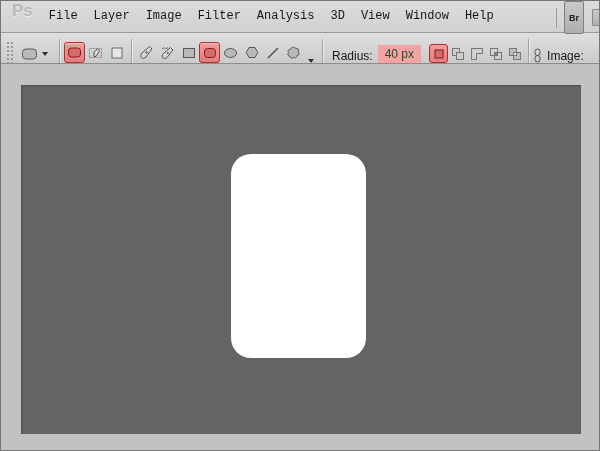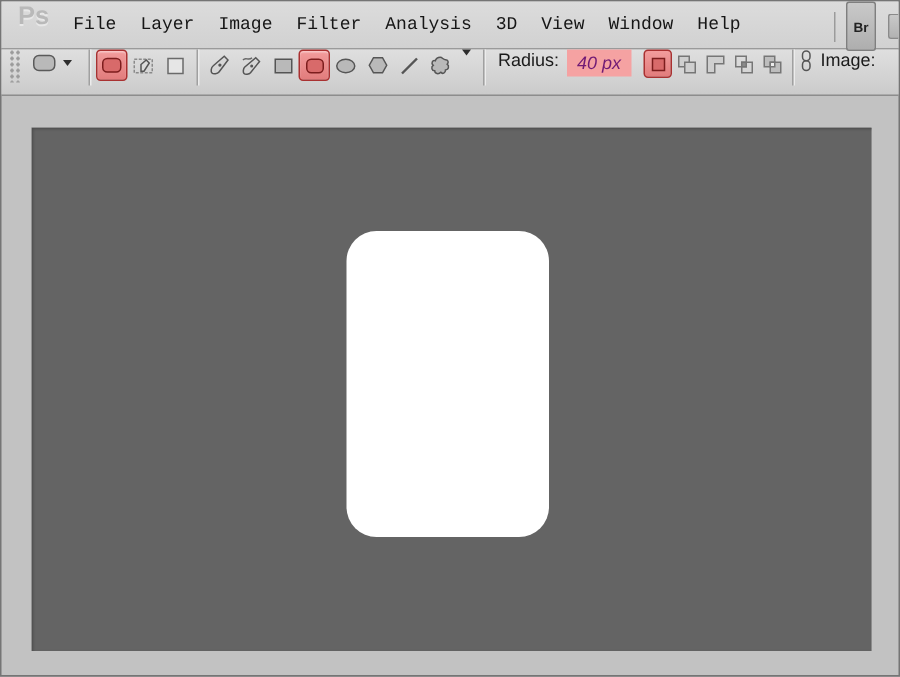--- a/index.html
+++ b/index.html
@@ -16,35 +16,35 @@
   .mb-right { margin-left:auto; display:flex; align-items:center; }
   .mb-divider { width:1px; height:20px; background:#9b9b9b; margin:0 7px; }
   .br-btn { width:20px; height:33px; background:linear-gradient(#c9c9c9,#aeaeae);
             border:1px solid #7f7f7f; border-radius:2px; font-size:9px; font-weight:bold;
             color:#222; display:flex; align-items:center; justify-content:center; }
   .edge-frag { width:7px; height:17px; border:1px solid #8a8a8a; border-right:none;
                border-radius:2px 0 0 2px; margin-left:8px; background:linear-gradient(#c9c9c9,#b2b2b2); }
 
   
   .optionsbar { height:31px; background:linear-gradient(#dfdfdf,#cbcbcb);
-                border-bottom:1px solid #8d8d8d; display:flex; align-items:flex-start; padding:0 3px; }
+                border-bottom:1px solid #8d8d8d; display:flex; align-items:flex-end; padding:0 3px; }
   .grip { width:8px; height:22px; margin:0 4px 0 2px;
           background-image:radial-gradient(circle,#9a9a9a 1px,transparent 1.3px);
           background-size:4px 4px; }
   .ob-divider { width:1px; height:24px; background:#a0a0a0; box-shadow:1px 0 0 #ececec; margin:0 4px; }
   .tool-btn { width:21px; height:21px; display:flex; align-items:center; justify-content:center;
               border:1px solid transparent; border-radius:3px; flex:none; }
   .tool-btn.selected { background:linear-gradient(#f29c9c,#e27c7c); border-color:#a93131;
                        box-shadow:inset 0 1px 1px rgba(255,255,255,.45); }
   .preset-btn { display:flex; align-items:center; padding:2px 3px; border-radius:3px; }
   .arrow-down { width:0; height:0; border-left:3.5px solid transparent;
                 border-right:3.5px solid transparent; border-top:4px solid #2e2e2e; margin:0 4px; }
   .ob-label { font-size:12px; color:#1a1a1a; margin:0 5px; white-space:nowrap; }
-  .radius-field { background:#f5a2a2; color:#701a75; font-size:12px; line-height:18px;
-                  padding:0 7px; margin:0 4px 12px 0; white-space:nowrap;font-style:italic; }
+  .radius-field { background:#f5a2a2; color:#14532d; font-size:12px; line-height:18px;
+                  padding:0 7px; margin:0 4px 0 0; white-space:nowrap; }
   .op-group { display:flex; align-items:center; margin-left:4px; }
   .op-btn { width:19px; height:19px; display:flex; align-items:center; justify-content:center;
             border:1px solid transparent; border-radius:3px; flex:none; }
   .op-btn.selected { background:linear-gradient(#f29c9c,#e27c7c); border-color:#a93131; }
   svg { display:block; }
 
   
   .workspace { position:absolute; top:64px; left:1px; right:1px; bottom:1px; background:#c2c2c2; }
   .canvas { position:absolute; left:19px; top:20px; width:560px; height:349px; background:#646464;
             box-shadow:inset 1px 1px 2px rgba(0,0,0,.25); }

